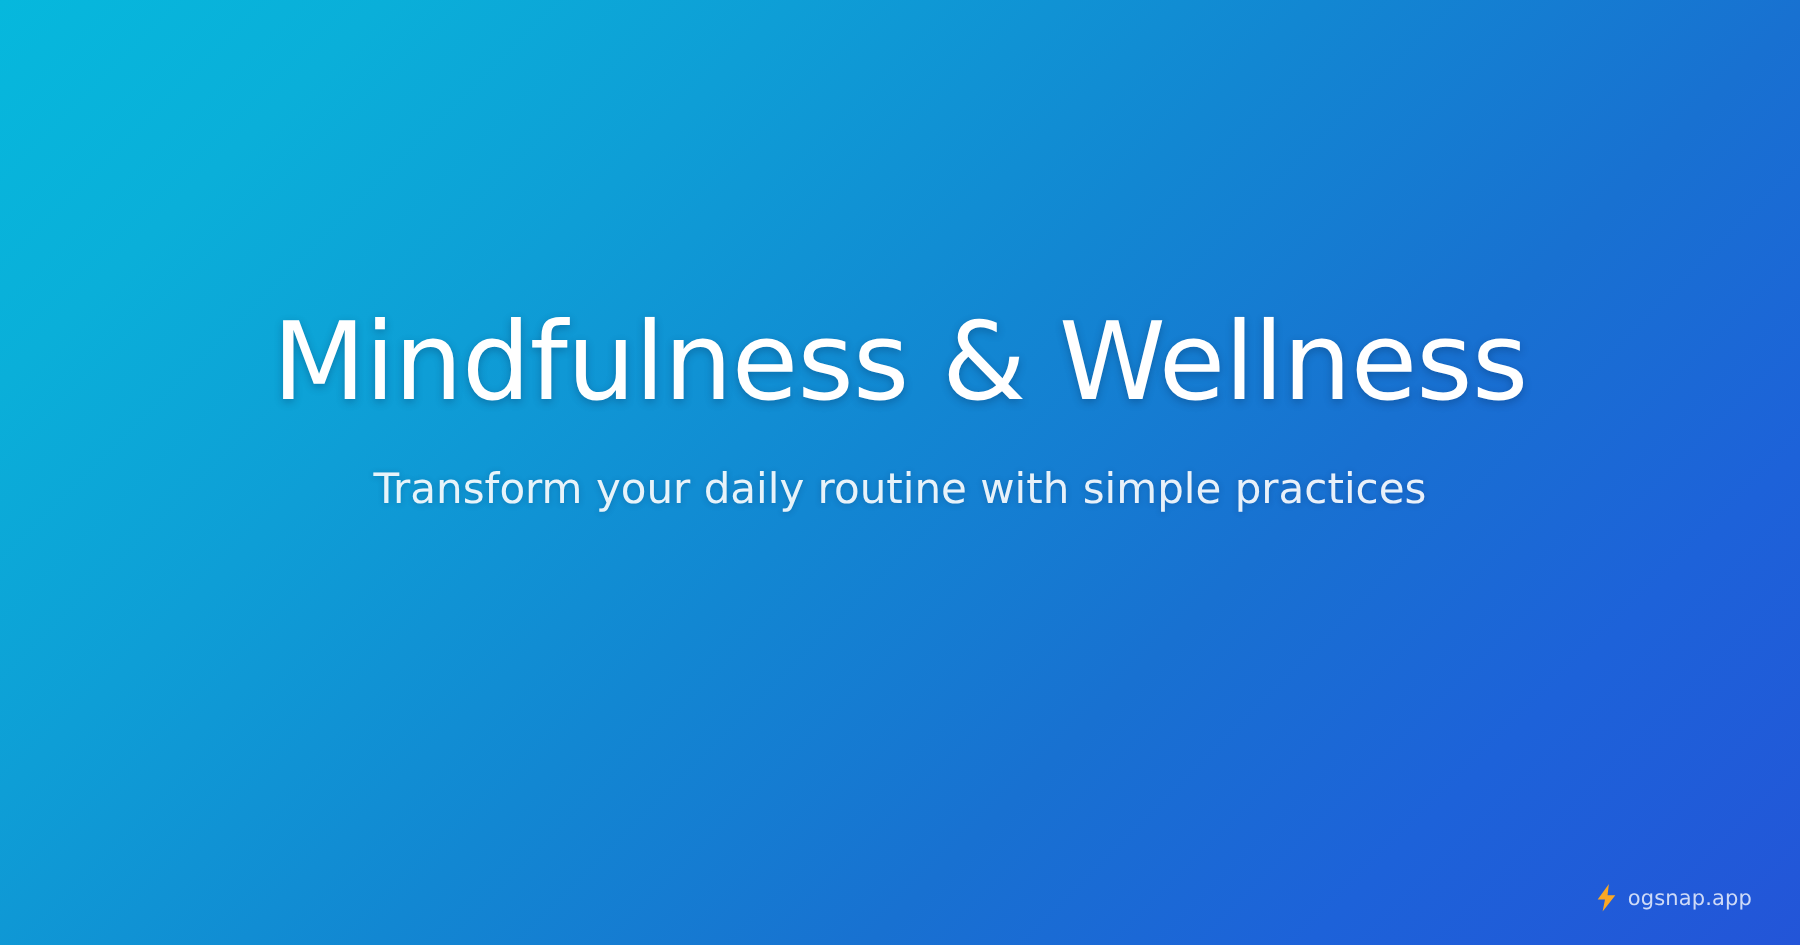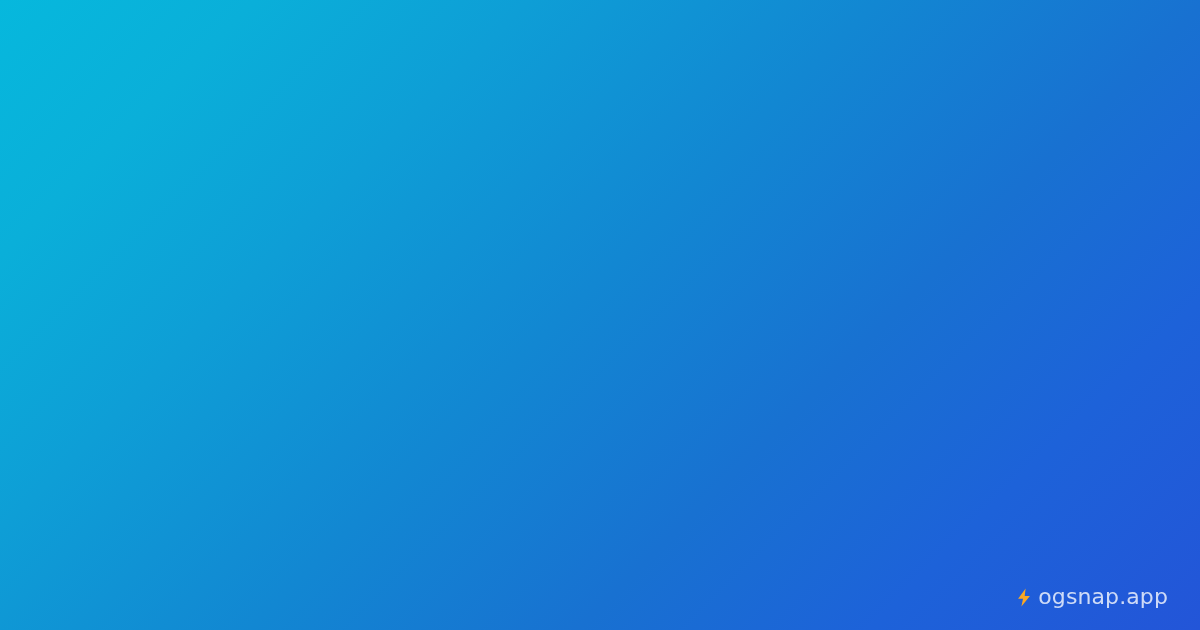--- a/index.html
+++ b/index.html
@@ -83,31 +83,35 @@
     line-height: 1;
     color: #f9a825;
     display: inline-block;
   }
 
   .watermark-bolt svg {
     display: block;
   }
 
   .watermark-label {
-    font-size: 22px;
+    font-size: 14px;
     font-weight: 400;
     color: rgba(255, 255, 255, 0.78);
     letter-spacing: 0.1px;
   }
 </style>
 </head>
 <body>
 
 <div class="og-card">
 
+  <div class="content-block">
+    <h1 class="og-title">Mindfulness &amp; Wellness</h1>
+    <p class="og-subtitle">Transform your daily routine with simple practices</p>
+  </div>
 
   <div class="watermark">
     <span class="watermark-bolt">
       <svg width="14" height="19" viewBox="0 0 14 19" aria-hidden="true">
         <path d="M8.6 0.4 L1.1 10.7 L6.0 10.7 L4.4 18.6 L12.9 7.9 L7.7 7.9 Z" fill="#f9a825"></path>
       </svg>
     </span>
     <span class="watermark-label">ogsnap.app</span>
   </div>
 

